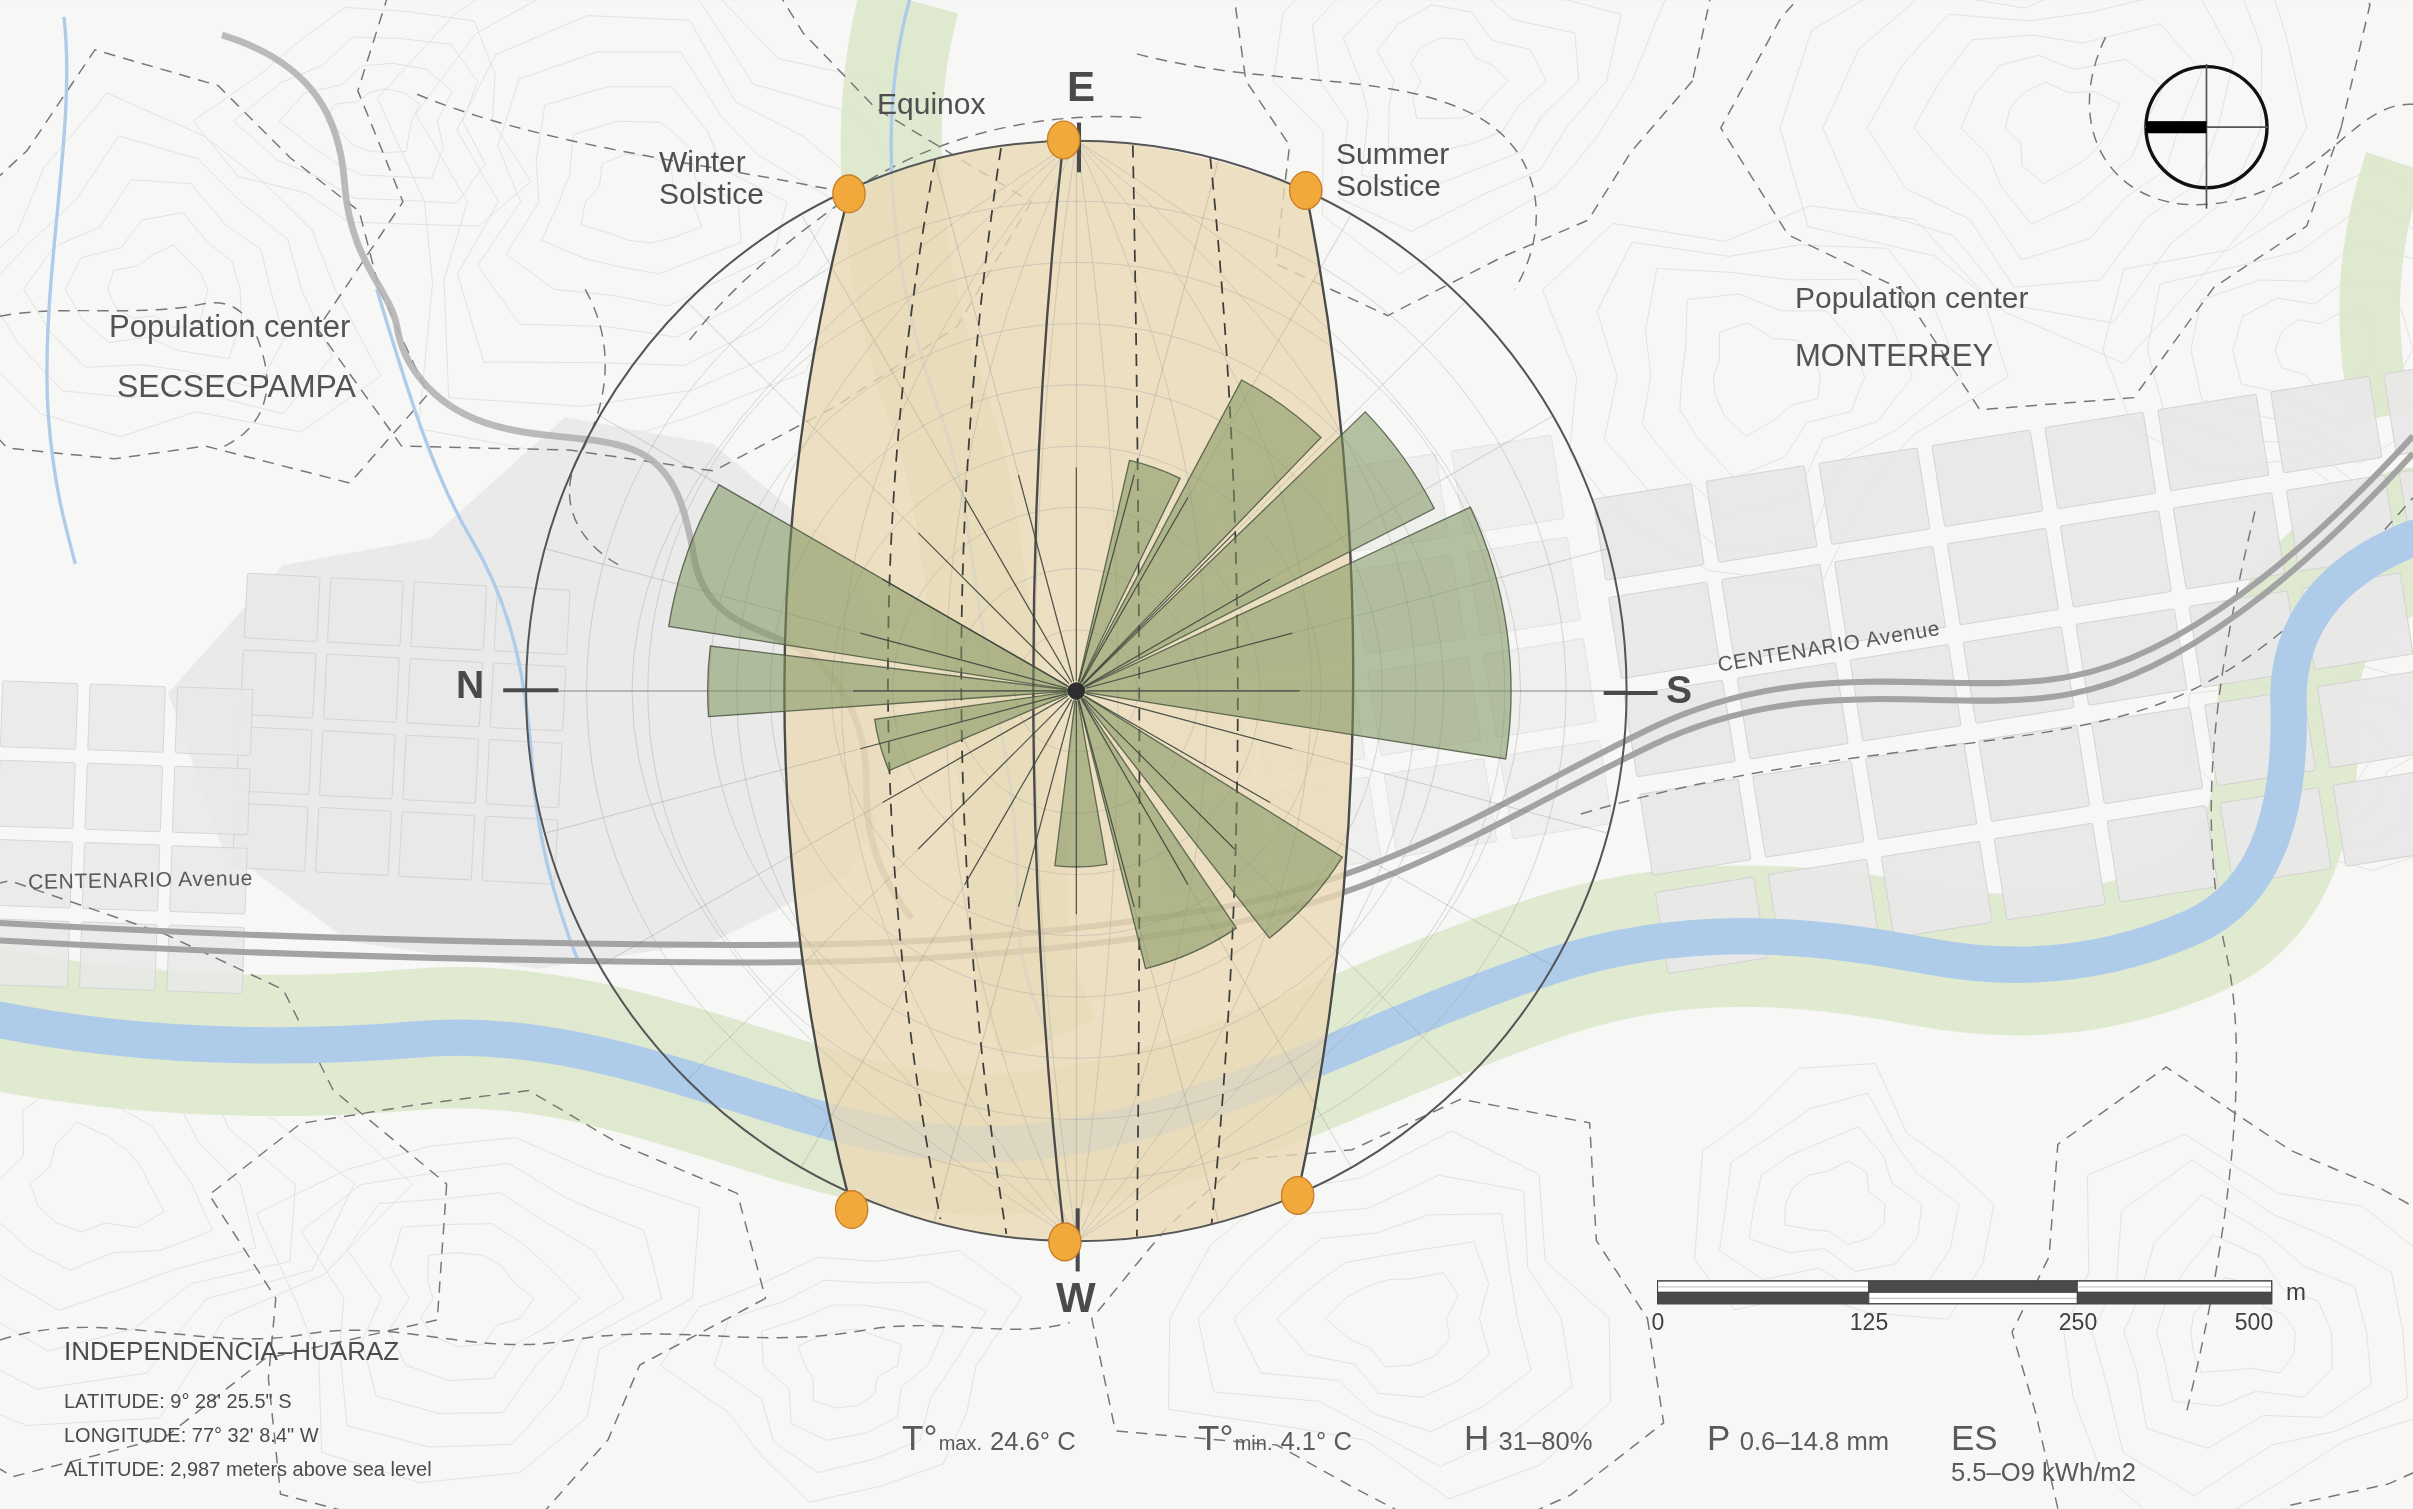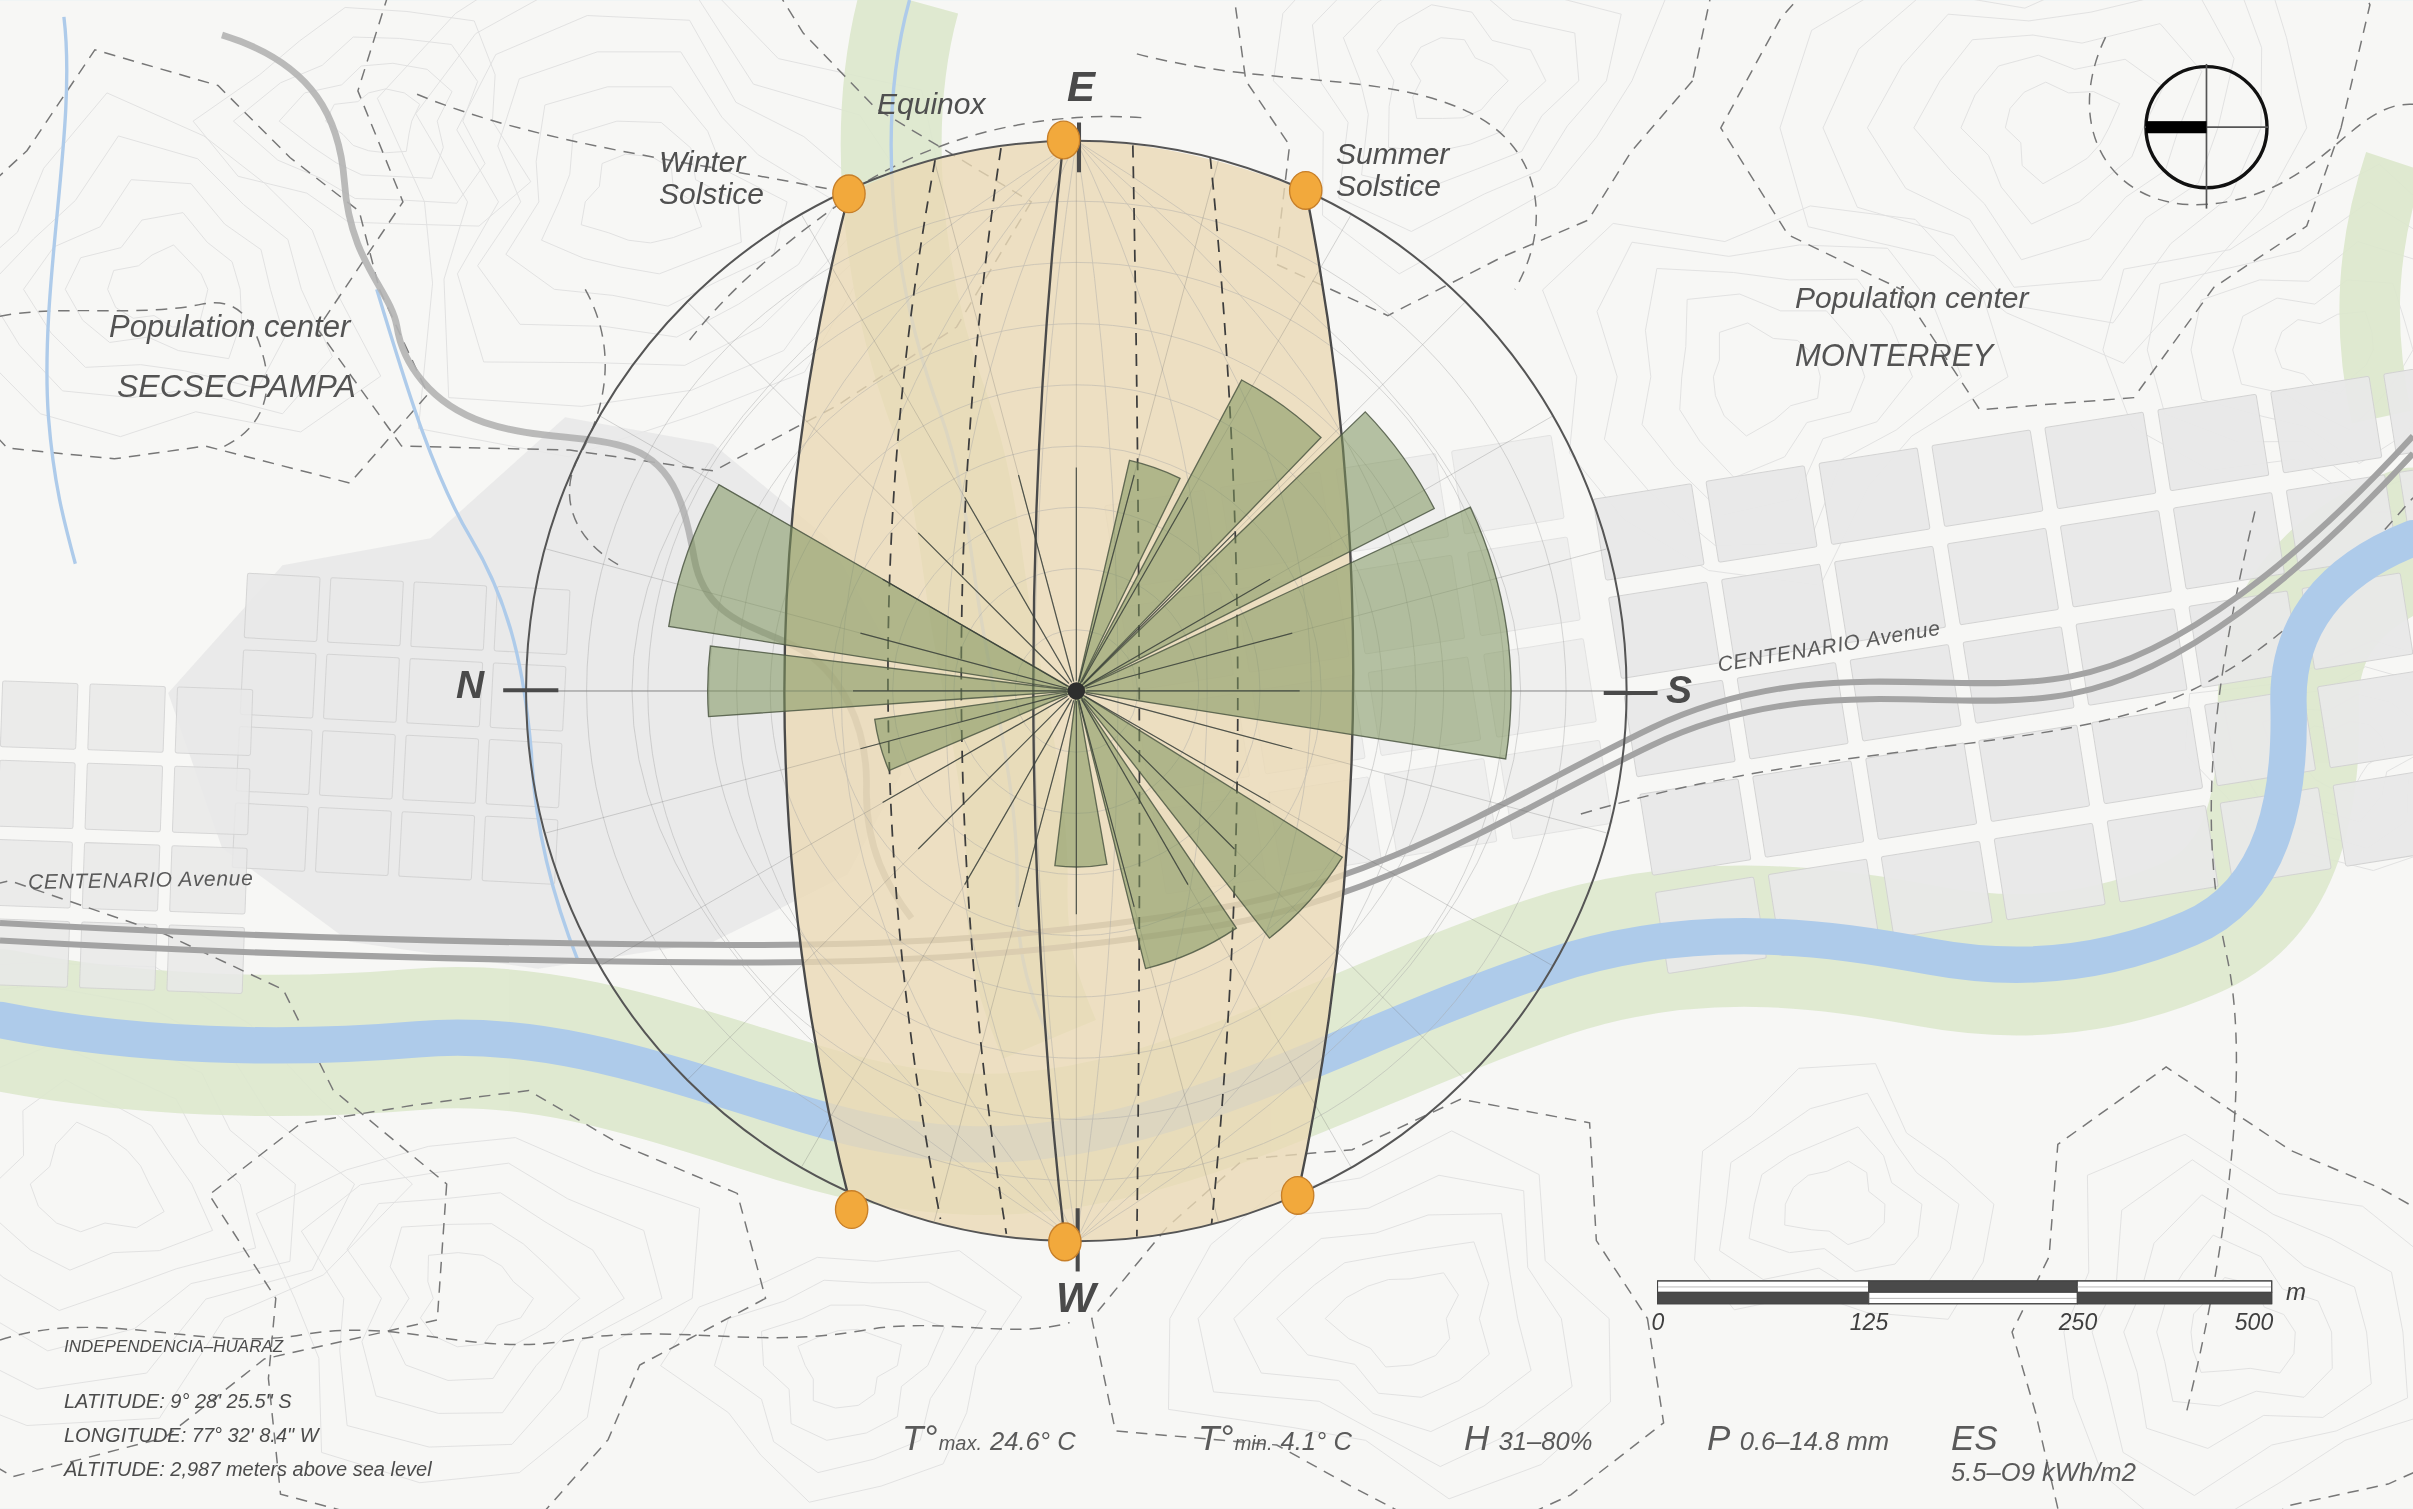--- a/index.html
+++ b/index.html
@@ -1,24 +1,24 @@
 <!DOCTYPE html>
 <html style="font-size:10.8px"><head>
 <meta charset="utf-8">
 <style>
   html,body{margin:0;padding:0;background:#fff;}
   #stage{position:relative;width:2413px;height:1509px;background:#7dd3fc;overflow:hidden;
-         font-family:"Liberation Sans",sans-serif;color:#4d4d4d;font-style:italic;}
+         font-family:"Liberation Sans",sans-serif;color:#4d4d4d;}
   #map-svg{position:absolute;left:0;top:0;}
   .lbl{position:absolute;white-space:nowrap;line-height:1;}
   .cardinal{font-size:40px;font-weight:600;color:#4a4a4a;}
   .season{font-size:30px;color:#4f4f4f;}
   .place{font-size:31px;color:#535353;}
   .avenue{font-size:21px;color:#5a5a5a;letter-spacing:0.7px;}
-  .loc-title{font-size:17px;color:#4c4c4c;}
+  .loc-title{font-size:26px;color:#4c4c4c;}
   .loc-line{font-size:20px;color:#4c4c4c;}
   .scale-num{font-size:23px;color:#3f3f3f;transform:translateX(-50%);}
   .scale-unit{font-size:24px;color:#3f3f3f;}
   .climate-item{position:absolute;display:flex;align-items:baseline;color:#5a5a5a;}
   .climate-sym{font-size:35px;}
   .climate-sub{font-size:20px;margin-left:1.3px;}
   .climate-val{font-size:25.6px;margin-left:8px;}
 </style>
 </head>
 <body>

